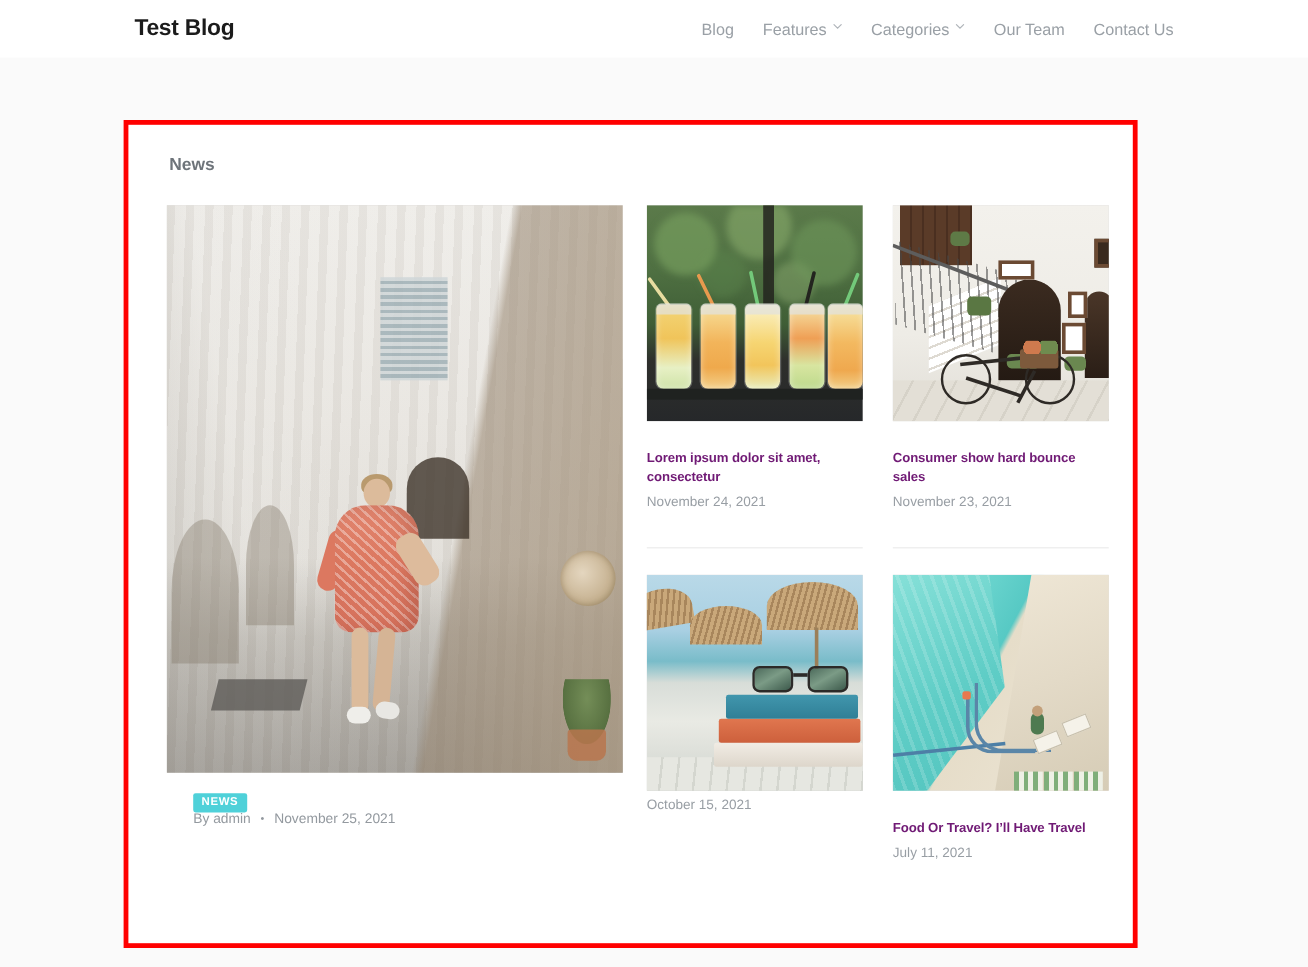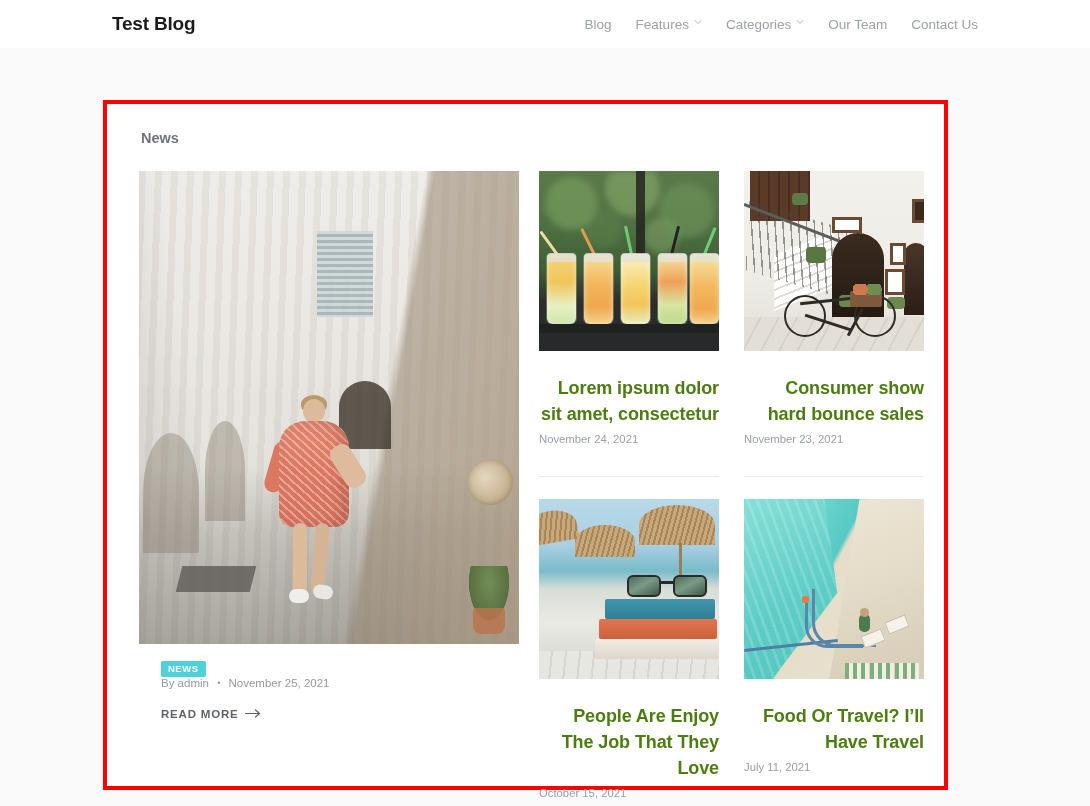--- a/index.html
+++ b/index.html
@@ -152,26 +152,25 @@
   .thumb {
     width: 180px;
     height: 180px;
     overflow: hidden;
     position: relative;
     background: #ddd;
   }
 
   .card-title {
     margin-top: 24px;
-    font-size: 18px;
+    font-size: 11px;
     font-weight: bold;
-    color: #4d7c0f;
+    color: #701a75;
     line-height: 1.45;
     letter-spacing: -0.1px;
-    text-align: right;
   }
 
   .card-date {
     margin-top: 6px;
     font-size: 11.3px;
     color: #989ea4;
   }
 
   .card-divider {
     margin-top: 31px;
@@ -453,28 +452,20 @@
           </div>
         </div>
 
         <div class="featured-body">
           <span class="badge">NEWS</span>
           <div class="featured-meta">
             <span>By admin</span>
             <span class="meta-dot">•</span>
             <span>November 25, 2021</span>
           </div>
-          <div class="read-more">
-            <span>READ MORE</span>
-            <span class="arrow-ico">
-              <svg width="17" height="9" viewBox="0 0 17 9">
-                <path d="M0 4.5 H14 M10.5 1 L14.5 4.5 L10.5 8" stroke="#5d6369" stroke-width="1.2" fill="none" stroke-linecap="round" stroke-linejoin="round"></path>
-              </svg>
-            </span>
-          </div>
         </div>
       </article>
 
       <div class="side-col">
         <div class="side-rows">
 
           <div class="side-row">
 
             <article class="side-card">
               <div class="thumb">
@@ -557,21 +548,20 @@
                 <div class="beach-table"></div>
                 <div class="book bk3"></div>
                 <div class="book bk2"></div>
                 <div class="book bk1"></div>
                 <div class="sunglasses">
                   <div class="lens l"></div>
                   <div class="sg-bridge"></div>
                   <div class="lens r"></div>
                 </div>
               </div>
-              <h4 class="card-title">People Are Enjoy The Job That They Love</h4>
               <div class="card-date">October 15, 2021</div>
             </article>
 
             <article class="side-card">
               <div class="thumb">
                 <div class="img-pool"></div>
                 <div class="pool-deck"></div>
                 <div class="pool-water"></div>
                 <div class="pool-lane"></div>
                 <div class="pool-ladder2"></div>

